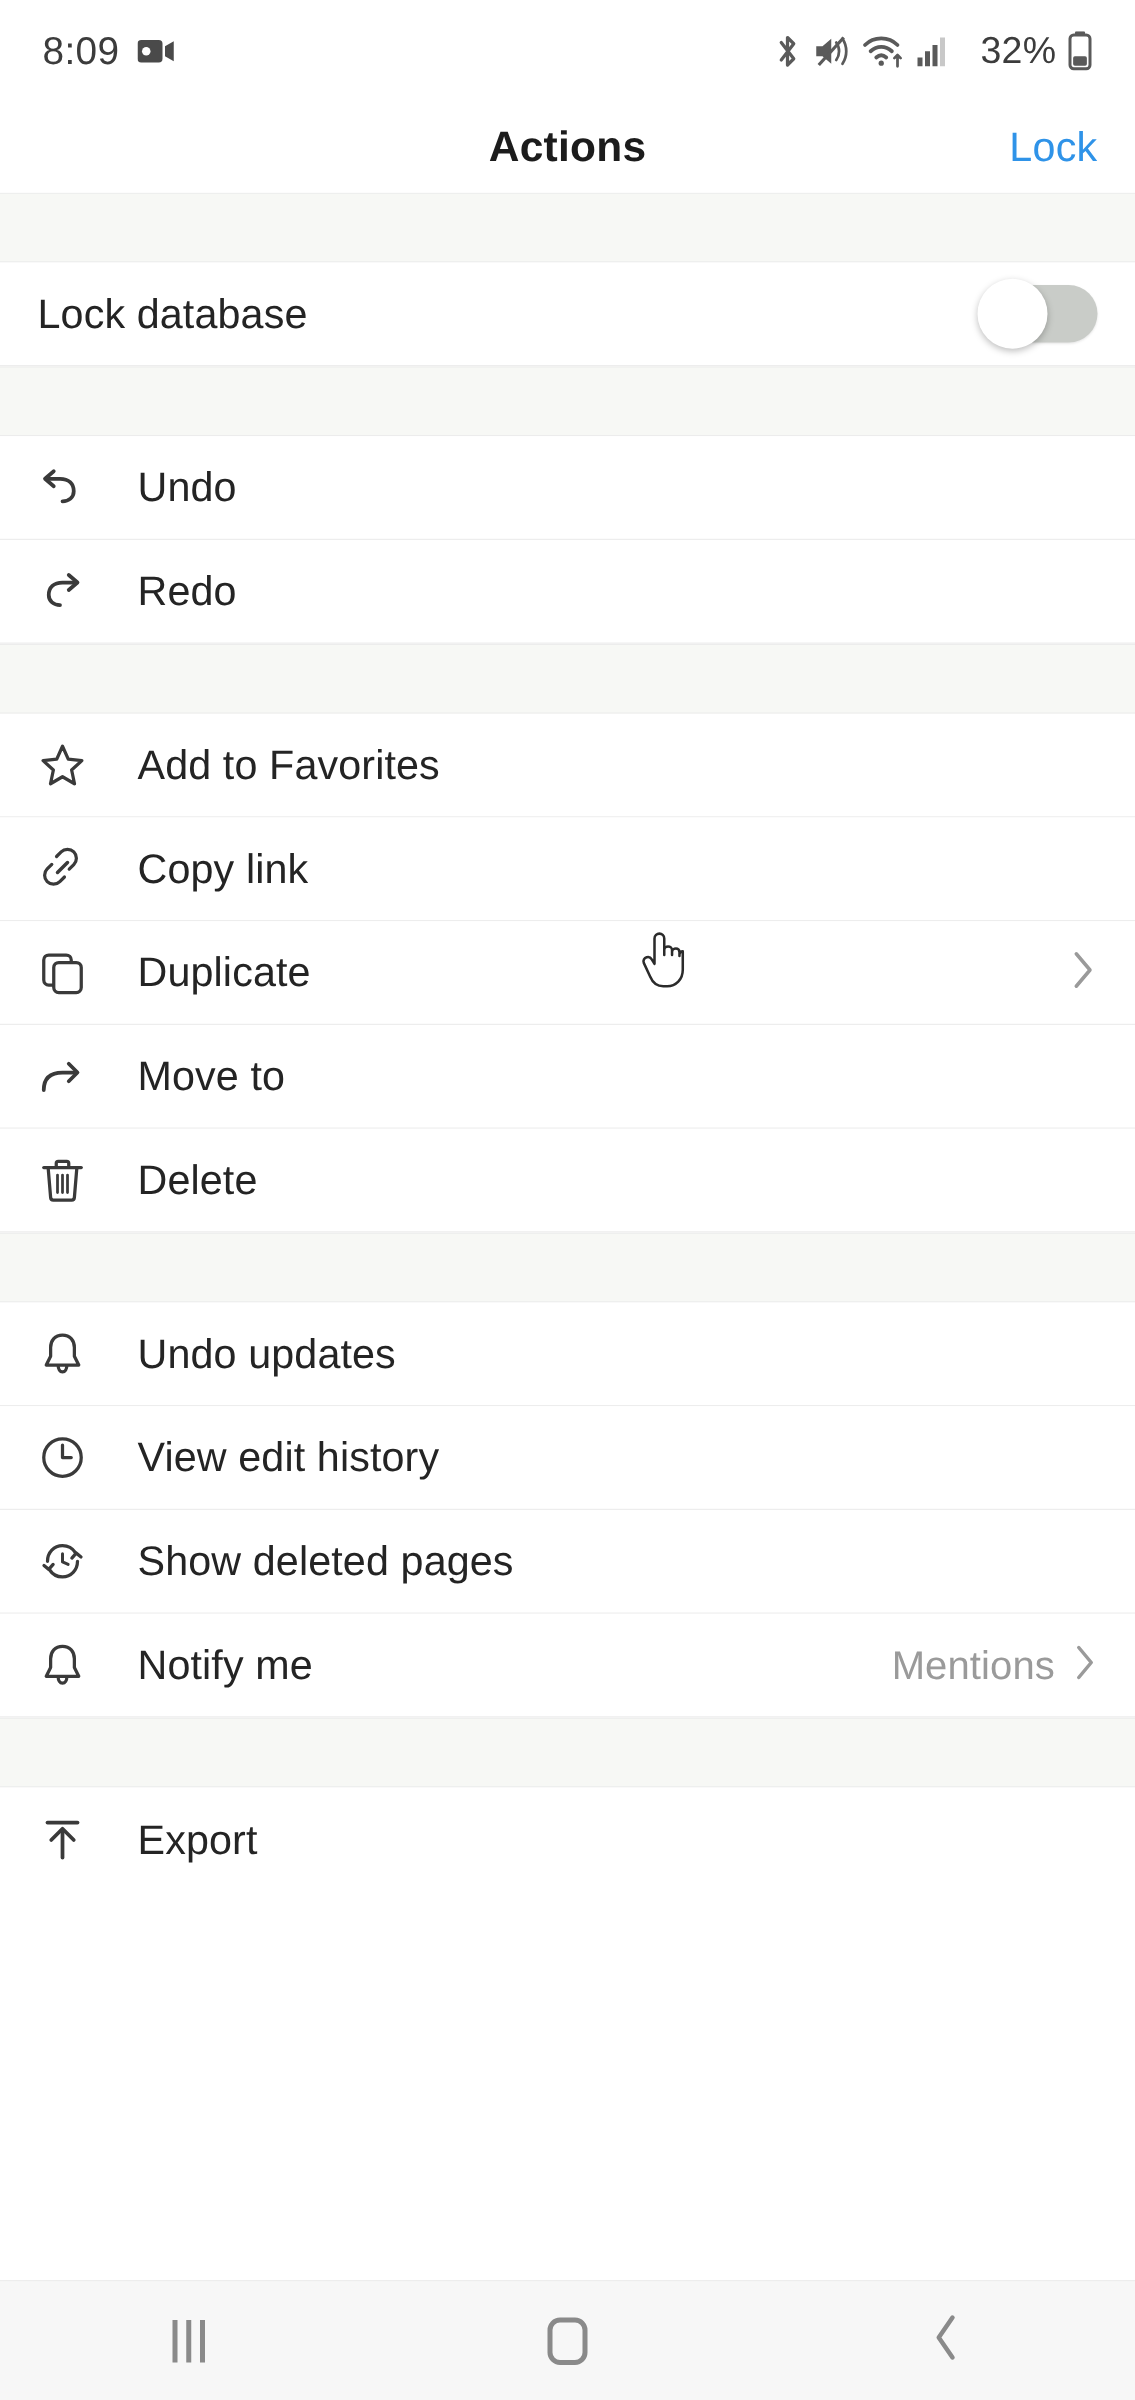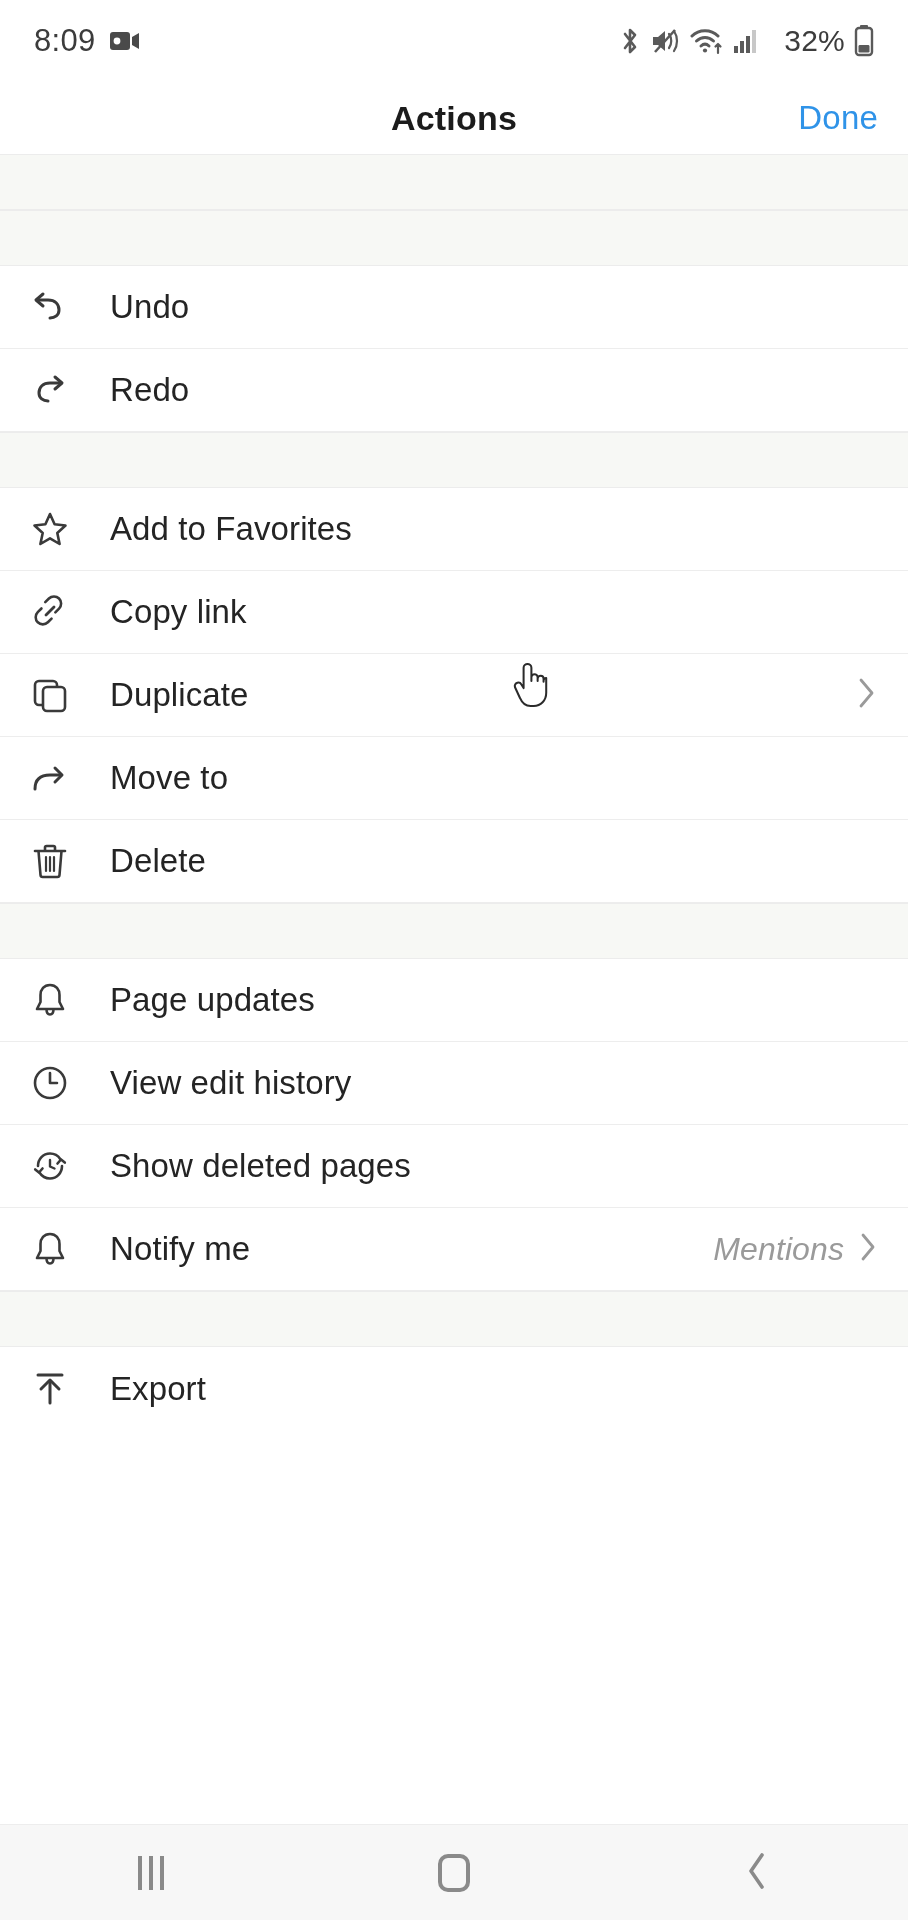--- a/index.html
+++ b/index.html
@@ -125,21 +125,20 @@
   .row-right {
     margin-left: auto;
     display: flex;
     align-items: center;
     gap: 14px;
   }
   .row-value {
     font-size: 32px;
     color: #9a9a9a;
     letter-spacing: 0.1px;
-    font-style: italic;
   }
   .chev {
     color: #9a9a9a;
     display: block;
   }
 
   
   .toggle {
     width: 92px;
     height: 46px;
@@ -260,27 +259,35 @@
           <rect x="6" y="0" width="8" height="3" rx="1" fill="#5a5a5a"></rect>
           <rect x="2" y="3" width="16" height="27" rx="3" fill="none" stroke="#5a5a5a" stroke-width="2.4"></rect>
           <rect x="4.5" y="20" width="11" height="7.6" rx="1.4" fill="#5a5a5a"></rect>
         </svg>
       </span>
     </div>
   </div>
 
   <div class="title-bar">
     <span class="title-text">Actions</span>
-    <span class="done-btn">Done</span>
+    <span class="done-btn">Lock</span>
   </div>
 
   <div class="sheet">
 
     <div class="gap"></div>
 
+    <div class="row">
+      <span class="row-label" style="margin-left:0">Lock database</span>
+      <div class="row-right">
+        <div class="toggle">
+          <div class="knob"></div>
+        </div>
+      </div>
+    </div>
 
     <div class="gap"></div>
 
     <div class="row">
       <span class="row-icon">
         <svg width="40" height="38" viewBox="0 0 40 38">
           <path d="M7 12 L18 12 C25 12 29 16 29 22 C29 27 25 30 20 30" fill="none" stroke="#3a3a3a" stroke-width="3" stroke-linecap="round" stroke-linejoin="round"></path>
           <path d="M13 6 L6 12 L13 18" fill="none" stroke="#3a3a3a" stroke-width="3" stroke-linecap="round" stroke-linejoin="round"></path>
         </svg>
       </span>
@@ -372,21 +379,21 @@
 
     <div class="gap"></div>
 
     <div class="row">
       <span class="row-icon">
         <svg width="40" height="40" viewBox="0 0 40 40">
           <path d="M20 5 C14 5 10.5 9.5 10.5 15 L10.5 22 L7 29 L33 29 L29.5 22 L29.5 15 C29.5 9.5 26 5 20 5 Z" fill="none" stroke="#3a3a3a" stroke-width="2.6" stroke-linejoin="round"></path>
           <path d="M16.5 29 C16.5 32.5 18 34.5 20 34.5 C22 34.5 23.5 32.5 23.5 29" fill="none" stroke="#3a3a3a" stroke-width="2.6" stroke-linejoin="round"></path>
         </svg>
       </span>
-      <span class="row-label">Page updates</span>
+      <span class="row-label">Undo updates</span>
     </div>
 
     <div class="row">
       <span class="row-icon">
         <svg width="40" height="40" viewBox="0 0 40 40">
           <circle cx="20" cy="20" r="15" fill="none" stroke="#3a3a3a" stroke-width="2.6"></circle>
           <path d="M20 10 L20 20 L27 20" fill="none" stroke="#3a3a3a" stroke-width="2.6" stroke-linecap="round" stroke-linejoin="round"></path>
         </svg>
       </span>
       <span class="row-label">View edit history</span>

